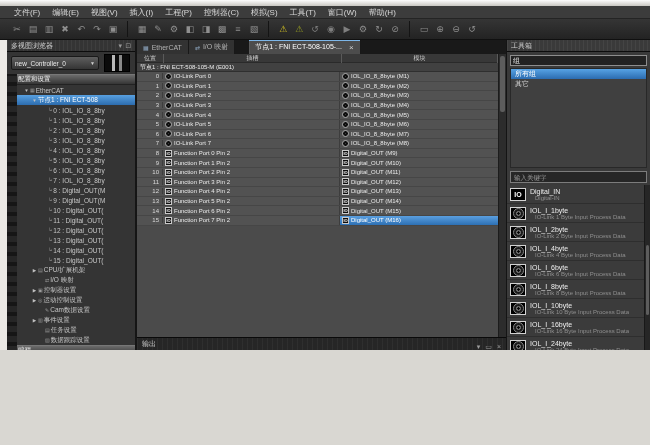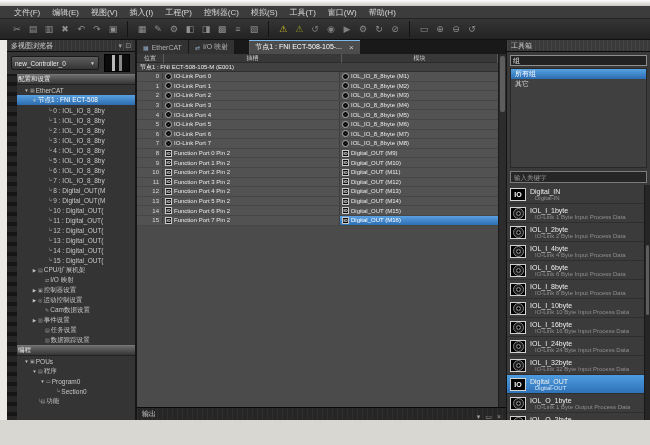--- a/index.html
+++ b/index.html
@@ -1,18 +1,18 @@
 <!DOCTYPE html>
 <html><head>
 <meta charset="utf-8">
 <style>
   * { margin:0; padding:0; box-sizing:border-box; }
   html,body { width:650px; height:445px; overflow:hidden; background:#d9d7d2;
     font-family:"Liberation Sans","DejaVu Sans",sans-serif; }
-  #app { position:absolute; top:0; left:0; width:650px; height:420px; }
+  #app { position:absolute; top:0; left:0; width:650px; height:350px; }
 
   .topstrip { position:absolute; top:0; left:0; right:0; height:6px;
     background:linear-gradient(#fdfdfd,#c9c7c2); }
 
   
   .menubar { position:absolute; top:6px; left:0; right:0; height:13px; background:#3c3c3c;
     border-bottom:1px solid #242424; display:flex; align-items:center; padding-left:8px; }
   .mitem { font-size:8px; color:#d8d8d8; padding:0 6px; line-height:13px; white-space:nowrap; }
 
   

